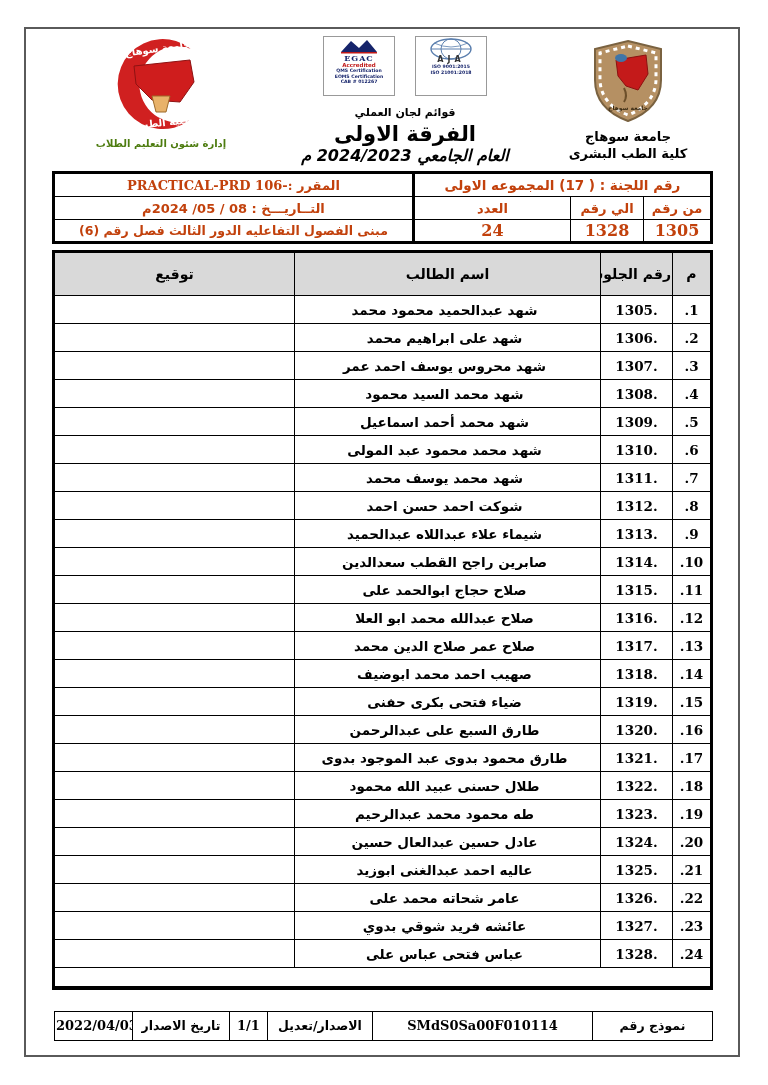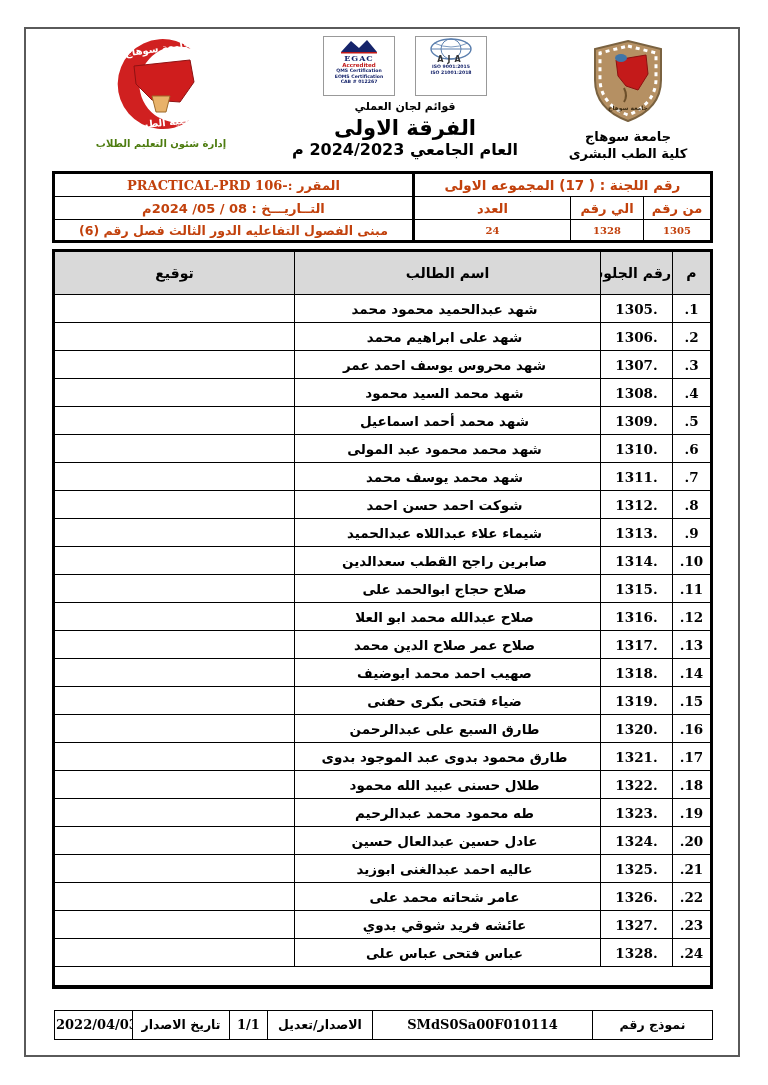--- a/index.html
+++ b/index.html
@@ -6,43 +6,43 @@
   body{width:768px;font-family:"DejaVu Sans",sans-serif;}
   .page{position:relative;width:768px;height:1085px;background:#fff;overflow:hidden;}
   .page-frame{position:absolute;left:24px;top:27px;width:712px;height:1026px;border:2px solid #5a5a5a;pointer-events:none;}
   .content{position:absolute;right:55px;top:36px;width:658px;}
 
   
   .hdr{display:flex;flex-direction:row;align-items:flex-start;width:658px;height:130px;}
   .uni-block{width:170px;text-align:center;padding-top:2px;}
   .uni-line{font-weight:bold;font-size:13px;line-height:17px;color:#000;}
   .center-block{flex:1;text-align:center;}
-  .cert-row{display:flex;flex-direction:row-reverse;justify-content:center;gap:20px;margin-bottom:0;}
+  .cert-row{display:flex;flex-direction:row-reverse;justify-content:center;gap:20px;margin-bottom:6px;}
   .cert-box{width:70px;height:56px;border:1px solid #999;background:#fff;display:flex;flex-direction:column;align-items:center;justify-content:flex-start;padding:1px 0;direction:ltr;}
   .cert-name{font-family:"DejaVu Serif",serif;font-weight:bold;font-size:8px;color:#16246b;line-height:8px;letter-spacing:1px;}
   .cert-accredited{font-size:5.5px;color:#c01818;font-weight:bold;line-height:6px;}
   .cert-line{font-size:4.6px;color:#16246b;font-weight:bold;line-height:5.6px;white-space:nowrap;}
   .title1{font-weight:bold;font-size:11px;line-height:22px;color:#000;}
   .title2{font-weight:bold;font-size:21px;line-height:21px;color:#000;}
-  .title3{font-weight:bold;font-size:16px;line-height:21px;color:#000;}
+  .title3{font-weight:bold;font-size:16px;line-height:21px;color:#000;font-style:italic;}
   .admin-block{width:212px;text-align:center;}
   .admin-label{font-weight:bold;font-size:10px;color:#4d7c0f;margin-top:2px;}
 
   
   table{border-collapse:collapse;table-layout:fixed;}
   td{overflow:hidden;white-space:nowrap;}
 
   
   .committee{width:658px;margin-top:5px;border:3px solid #000;}
   .committee td{border:1px solid #000;text-align:center;vertical-align:middle;font-weight:bold;color:#c2410c;}
   .committee .r1{height:24px;font-size:13.5px;}
   .committee .r2{height:23px;font-size:13px;}
   .committee .r3{height:22px;font-size:13px;}
   .committee td.info{border-right:3px solid #000;}
-  .committee .num{font-family:"DejaVu Serif","DejaVu Sans",serif;font-size:10px;direction:ltr;}
+  .committee .num{font-family:"DejaVu Serif","DejaVu Sans",serif;font-size:16px;direction:ltr;}
   .committee .course{font-family:"DejaVu Serif","DejaVu Sans",serif;font-size:13px;}
   .committee .loc{font-size:12.5px;}
 
   
   .main{width:658px;margin-top:6px;border:3px solid #000;border-bottom:4px solid #000;}
   .main td{border:1px solid #000;vertical-align:middle;}
   .main thead td{background:#d9d9d9;height:40px;text-align:center;font-weight:bold;font-size:14px;color:#000;}
   .main tbody tr{height:28px;}
   .main td.cell-n,.main td.cell-seat{direction:ltr;text-align:center;font-family:"DejaVu Serif","DejaVu Sans",serif;font-weight:bold;font-size:13.5px;color:#000;}
   .main td.cell-name{text-align:center;padding-right:7px;font-weight:bold;font-size:13.5px;color:#000;}

